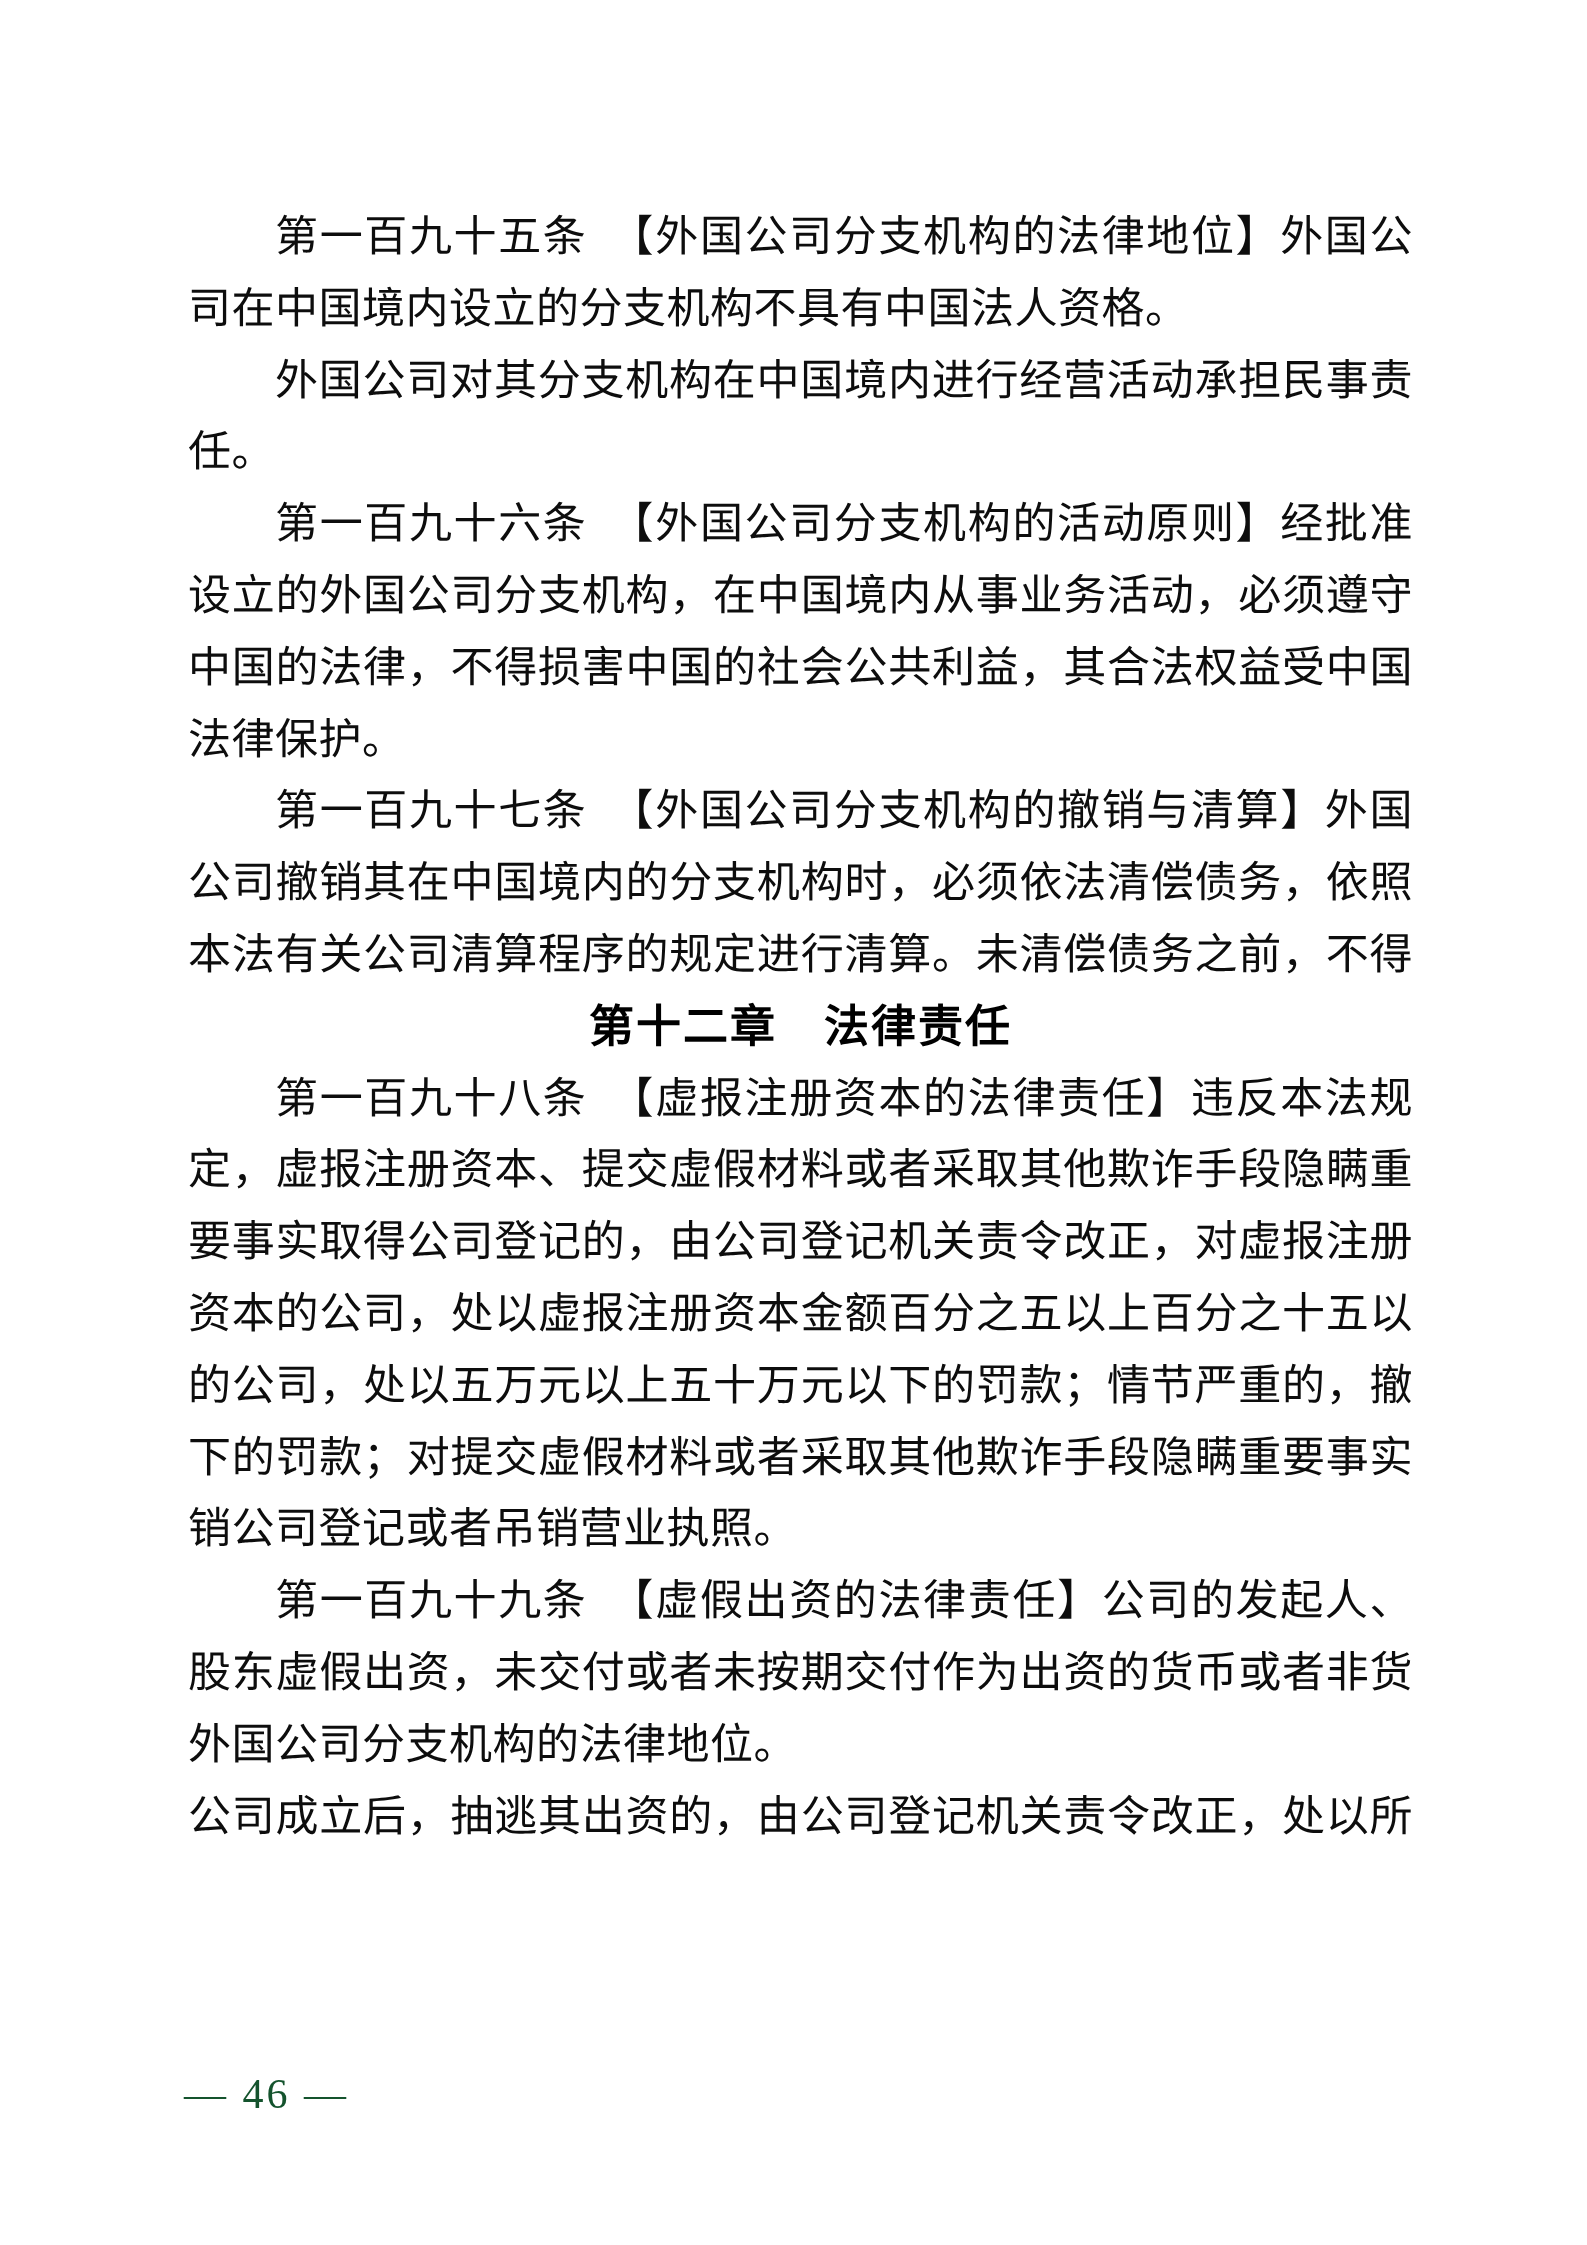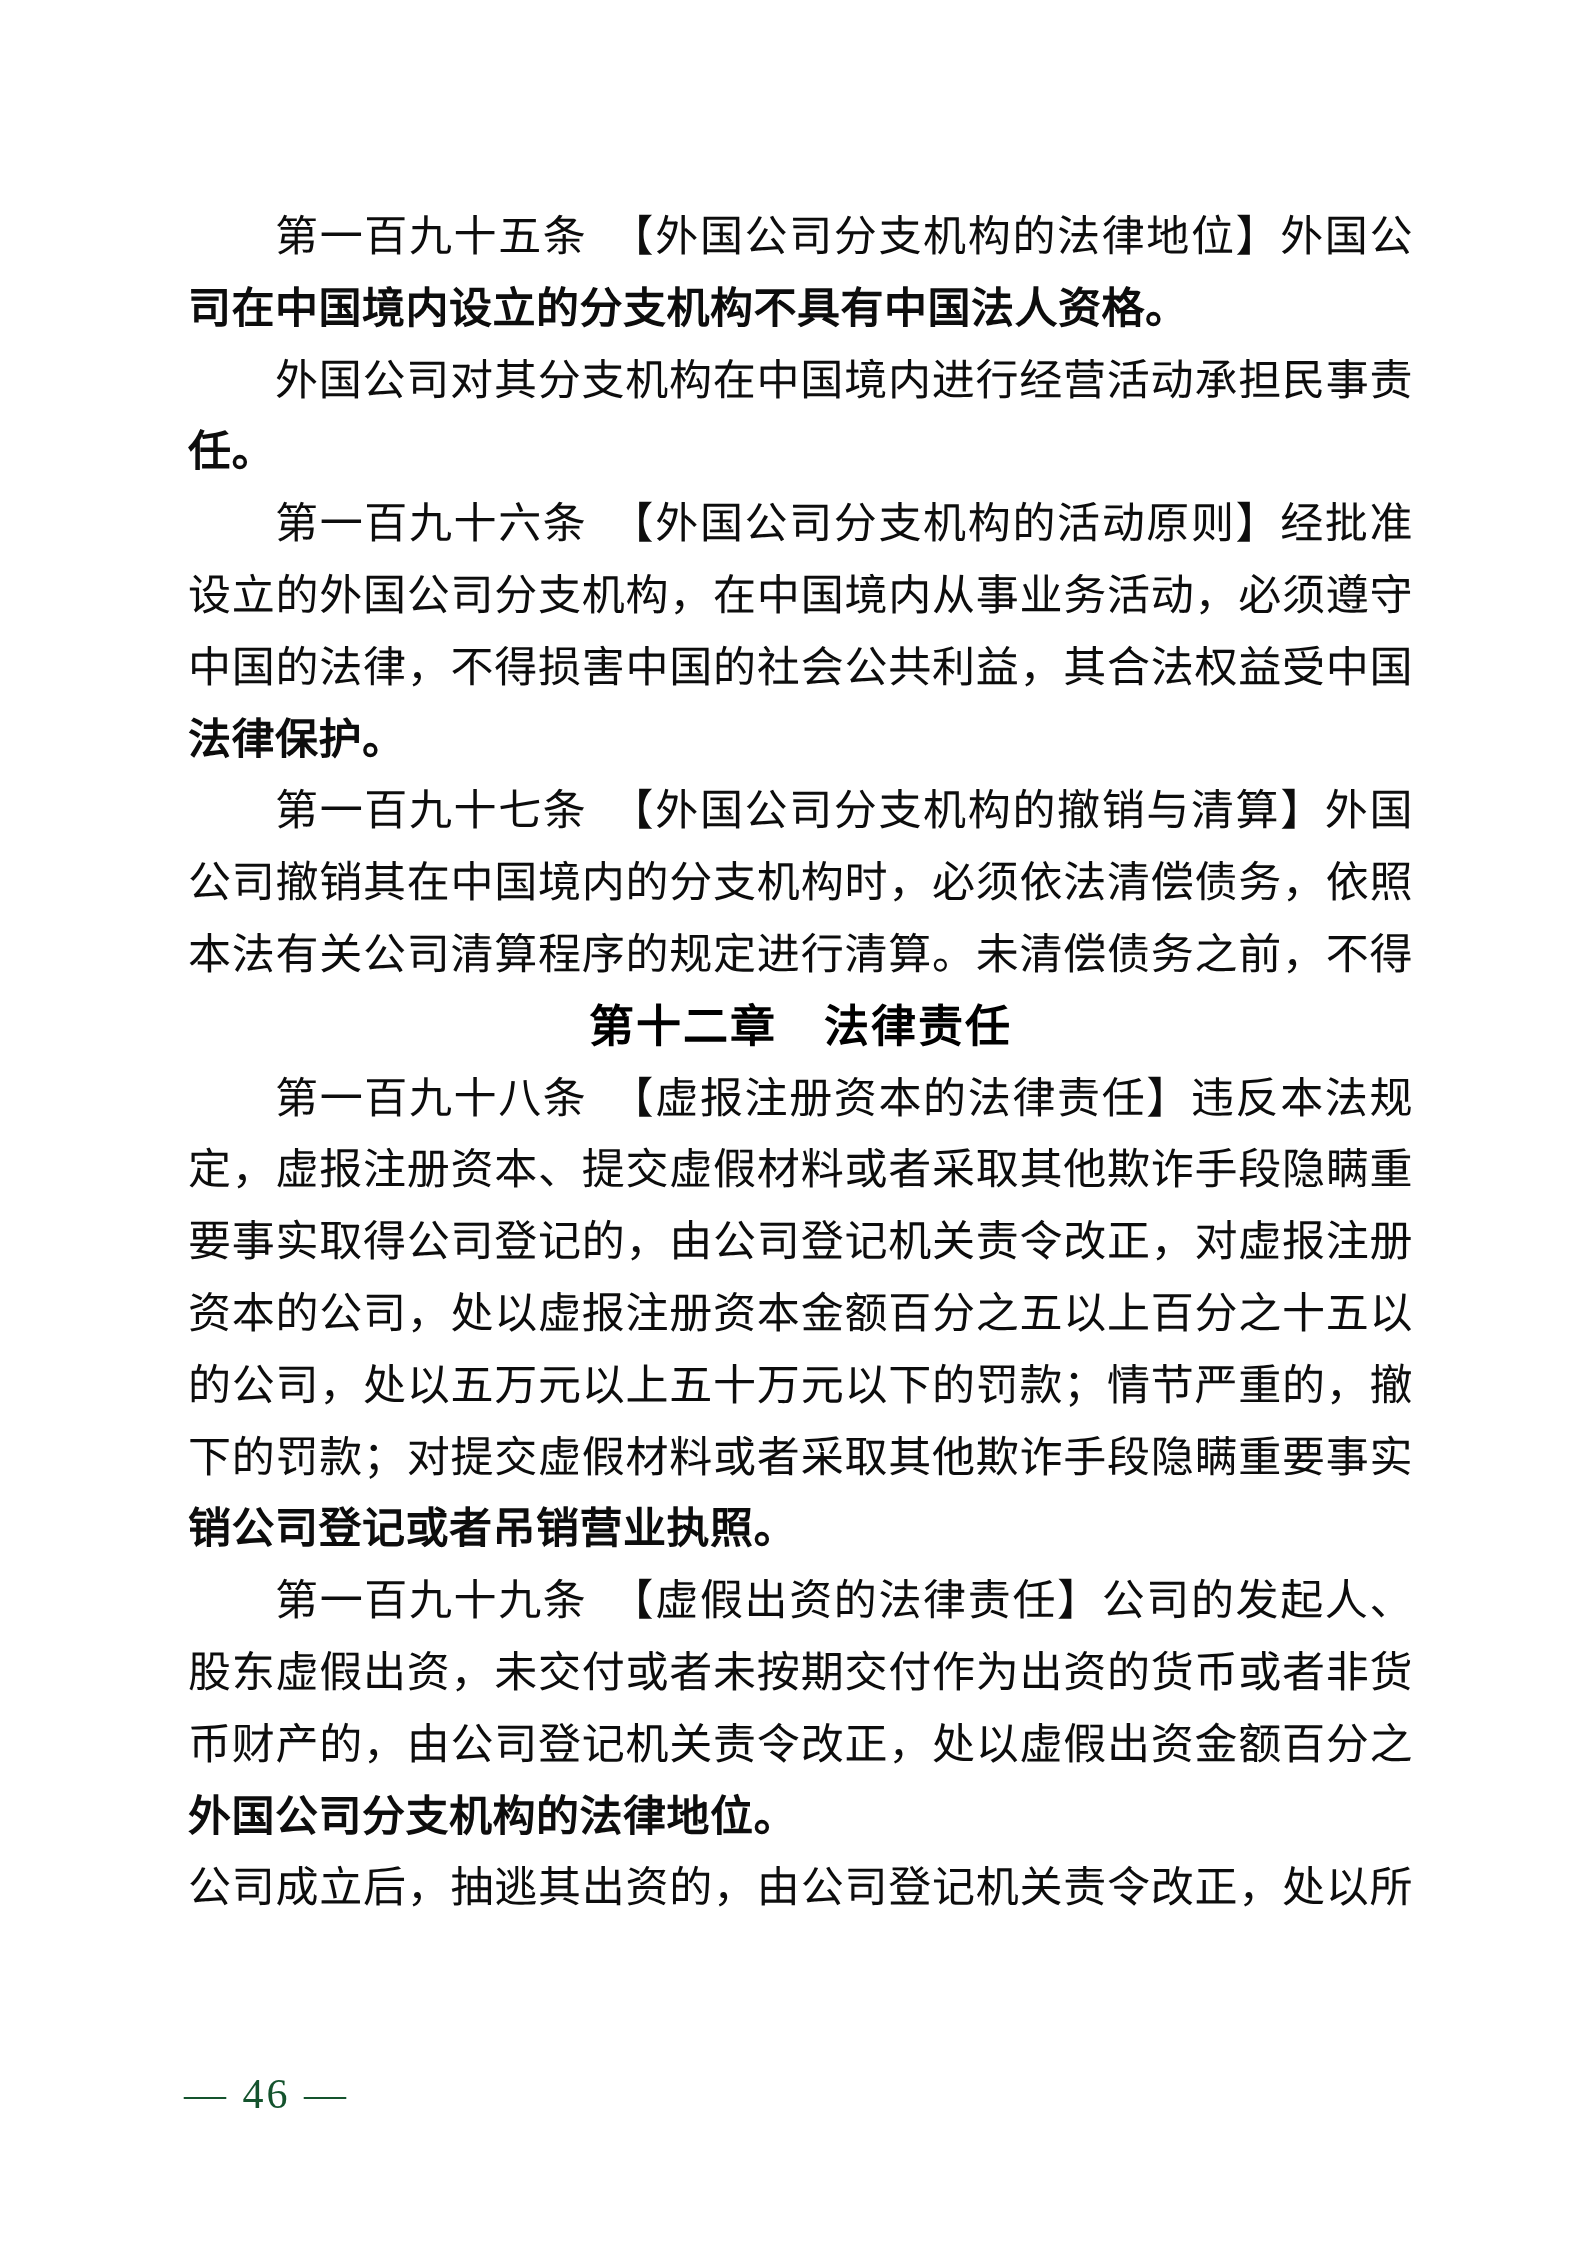--- a/index.html
+++ b/index.html
@@ -23,21 +23,20 @@
   }
   .ln {
     height: 71.8px;
     text-align: justify;
     text-align-last: justify;
     overflow: hidden;
   }
   .ln.fin {
     text-align: left;
     text-align-last: left;
-    font-weight: bold;
   }
   .ln.ind { text-indent: 87px; }
   .chapter {
     height: 71.8px;
     text-align: right;
     text-align-last: center;
     font-family: "Liberation Sans", "DejaVu Sans", sans-serif;
     font-weight: bold;
     font-size: 45px;
     letter-spacing: 2px;
@@ -72,18 +71,17 @@
     <div class="chapter">第十二章　法律责任</div>
     <div class="ln ind">第一百九十八条　【虚报注册资本的法律责任】违反本法规</div>
     <div class="ln">定，虚报注册资本、提交虚假材料或者采取其他欺诈手段隐瞒重</div>
     <div class="ln">要事实取得公司登记的，由公司登记机关责令改正，对虚报注册</div>
     <div class="ln">资本的公司，处以虚报注册资本金额百分之五以上百分之十五以</div>
     <div class="ln">的公司，处以五万元以上五十万元以下的罚款；情节严重的，撤</div>
     <div class="ln">下的罚款；对提交虚假材料或者采取其他欺诈手段隐瞒重要事实</div>
     <div class="ln fin">销公司登记或者吊销营业执照。</div>
     <div class="ln ind">第一百九十九条　【虚假出资的法律责任】公司的发起人、</div>
     <div class="ln">股东虚假出资，未交付或者未按期交付作为出资的货币或者非货</div>
-    <div class="ln">币财产的，由公司登记机关责令改正，处以虚假出资金额百分之</div>
     <div class="ln fin">外国公司分支机构的法律地位。</div>
     <div class="ln">公司成立后，抽逃其出资的，由公司登记机关责令改正，处以所</div>
   </div>
   <div class="footer">— 46 —</div>
 </div>
 
 </body></html>

